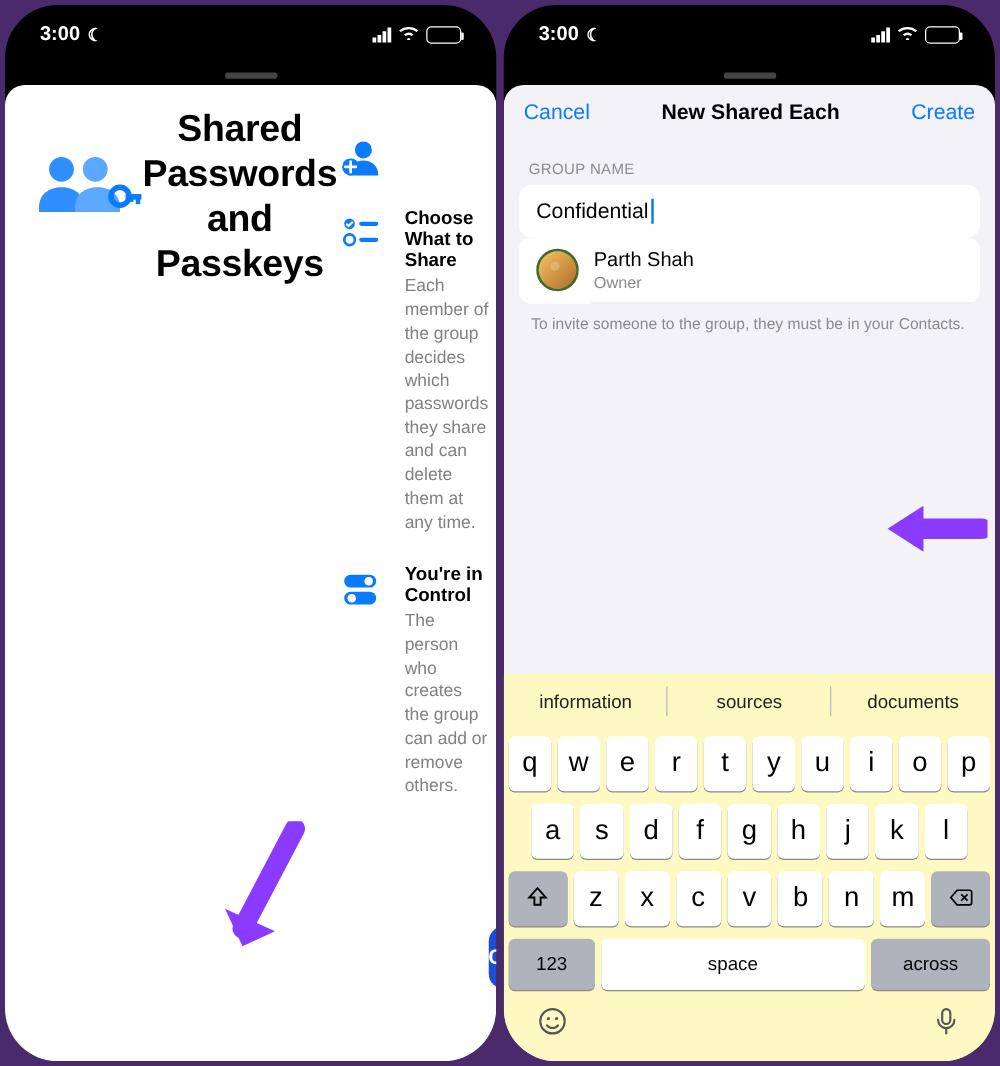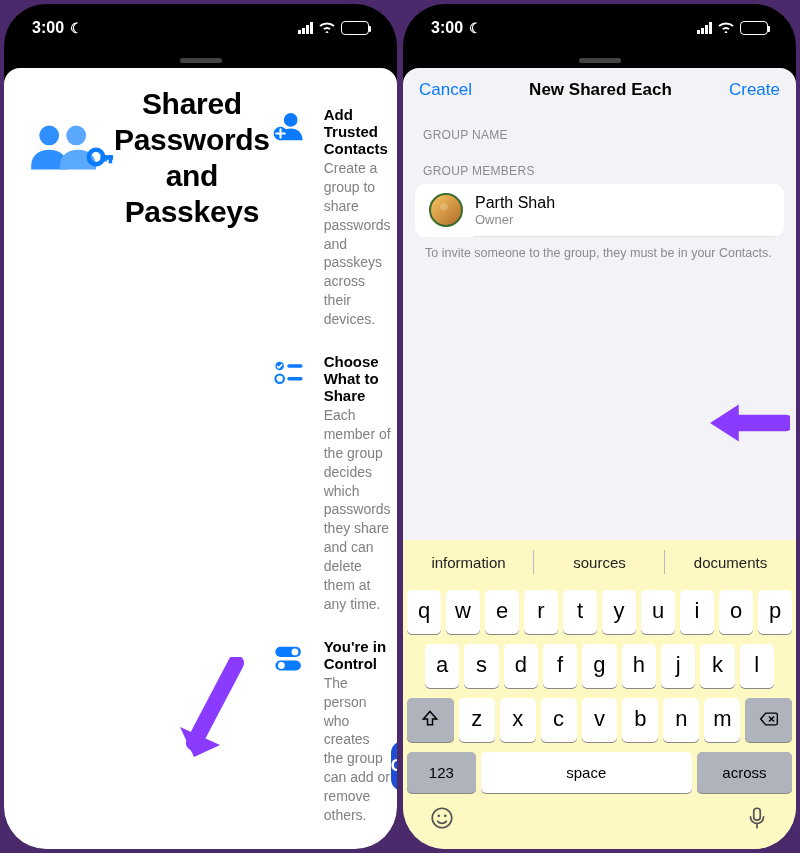--- a/index.html
+++ b/index.html
@@ -182,24 +182,20 @@
     <div class="features">
       <div class="feature">
         <div class="feature-icon">
           <svg viewBox="0 0 40 40">
               <circle cx="22" cy="14" r="8" fill="#0a7aff"></circle>
               <path d="M8 38c0-9 6-14 14-14s14 5 14 14H8z" fill="#0a7aff"></path>
               <circle cx="10" cy="30" r="8" fill="#0a7aff"></circle>
               <path d="M10 25v10M5 30h10" stroke="#fff" stroke-width="2.5" stroke-linecap="round"></path>
             </svg>
         </div>
-        <div>
-          <div class="feature-title">Add Trusted Contacts</div>
-          <div class="feature-desc">Create a group to share passwords and passkeys across their devices.</div>
-        </div>
       </div>
       <div class="feature">
         <div class="feature-icon">
           <svg viewBox="0 0 40 40">
               <circle cx="9" cy="13" r="5" fill="#0a7aff"></circle>
               <path d="M6 13l2 2 4-4" stroke="#fff" stroke-width="2" fill="none"></path>
               <rect x="18" y="11" width="18" height="4" rx="2" fill="#0a7aff"></rect>
               <circle cx="9" cy="28" r="5" fill="none" stroke="#0a7aff" stroke-width="2.5"></circle>
               <rect x="18" y="26" width="18" height="4" rx="2" fill="#0a7aff"></rect>
             </svg>
@@ -268,22 +264,25 @@
   </div>
   <div class="pull-handle"></div>
   <div class="sheet-gray">
     <div class="nav-row">
       <span class="nav-side">Cancel</span>
       <span class="nav-title">New Shared Each</span>
       <span class="nav-side">Create</span>
     </div>
 
     <div class="section-label">GROUP NAME</div>
-
-    <div class="section-label">GROUP MEMBERS</div>
+    <div class="field-row">
+      <span>Confidential</span>
+        <span class="cursor"></span>
+    </div>
+
     <div class="members-card">
       <div class="member-row">
         <div class="avatar"></div>
         <div class="member-info">
           <span class="member-name">Parth Shah</span>
           <span class="member-role">Owner</span>
         </div>
       </div>
       <div class="divider"></div>
     </div>

